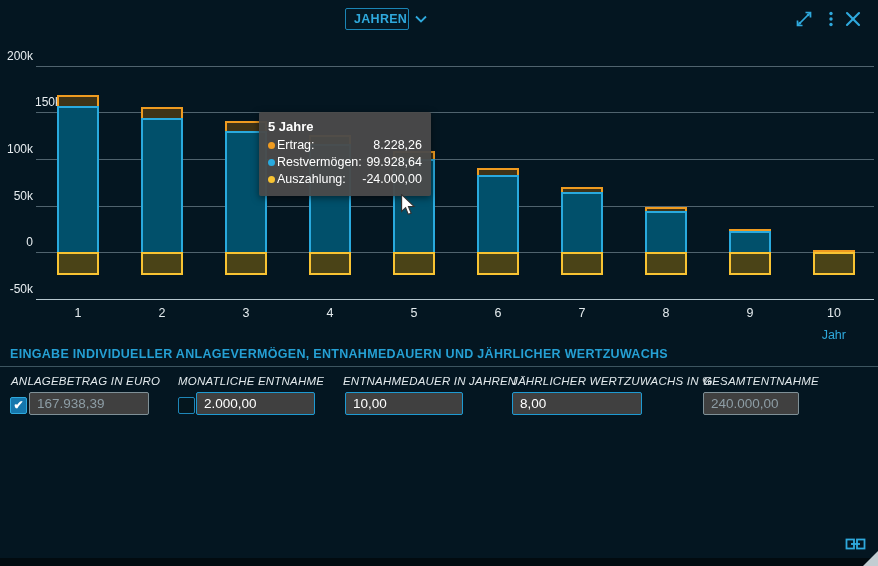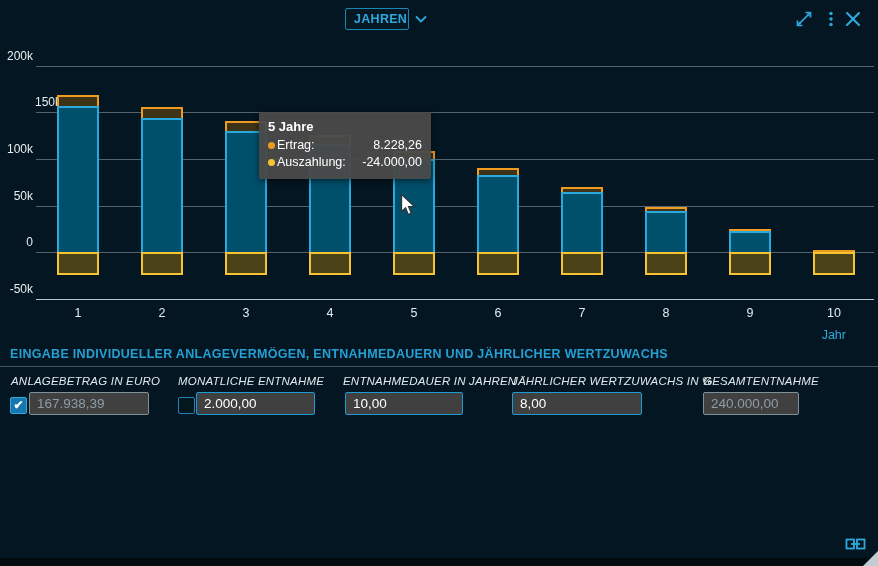--- a/index.html
+++ b/index.html
@@ -180,20 +180,25 @@
 
   <div class="tooltip">
     <div class="tt-title">5 Jahre</div>
     <div id="tt-rows">
         <div class="tt-row">
           <span class="tt-dot" style="background: rgb(239, 155, 32);"></span>
           <span class="tt-label">Ertrag:</span>
           <span class="tt-val">8.228,26</span>
         </div>
         <div class="tt-row">
+          <span class="tt-dot" style="background: rgb(41, 170, 222);"></span>
+          <span class="tt-label">Restvermögen:</span>
+          <span class="tt-val">99.928,64</span>
+        </div>
+        <div class="tt-row">
           <span class="tt-dot" style="background: rgb(248, 195, 50);"></span>
           <span class="tt-label">Auszahlung:</span>
           <span class="tt-val">-24.000,00</span>
         </div>
       </div>
   </div>
 
   <svg class="cursor" width="15" height="22" viewBox="0 0 13 19">
     <polygon points="0.5,0.5 0.5,15 4,11.8 6.3,17.6 8.8,16.6 6.5,10.9 11.3,10.7" fill="#fff" stroke="#333" stroke-width="1"></polygon>
   </svg>

